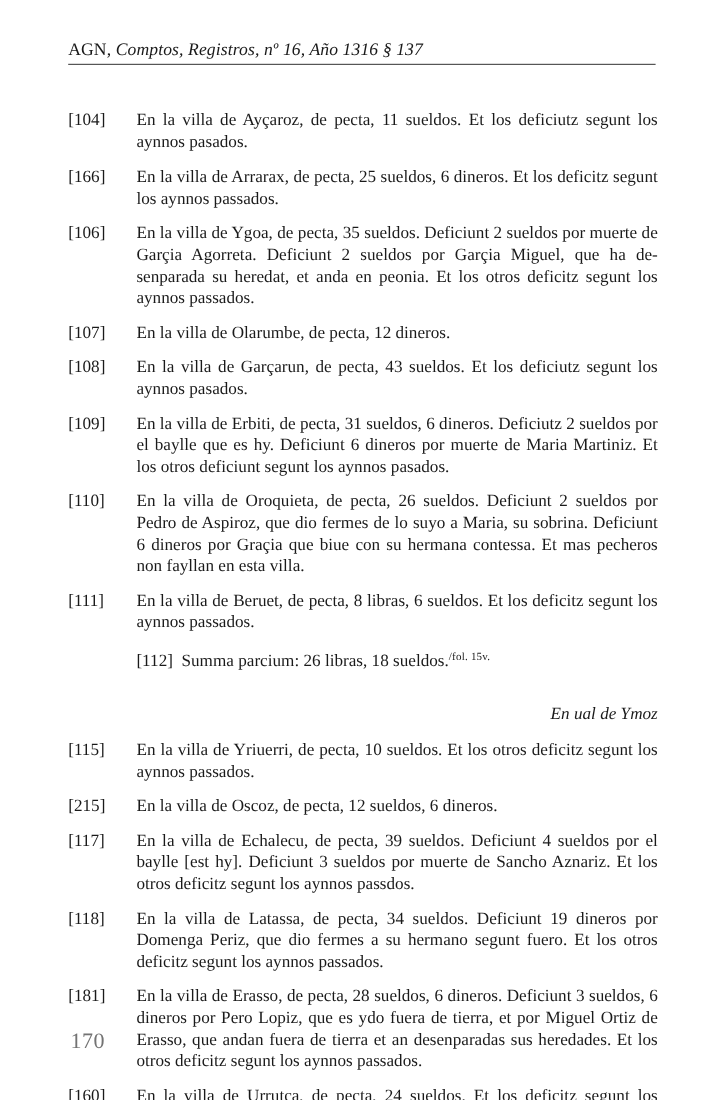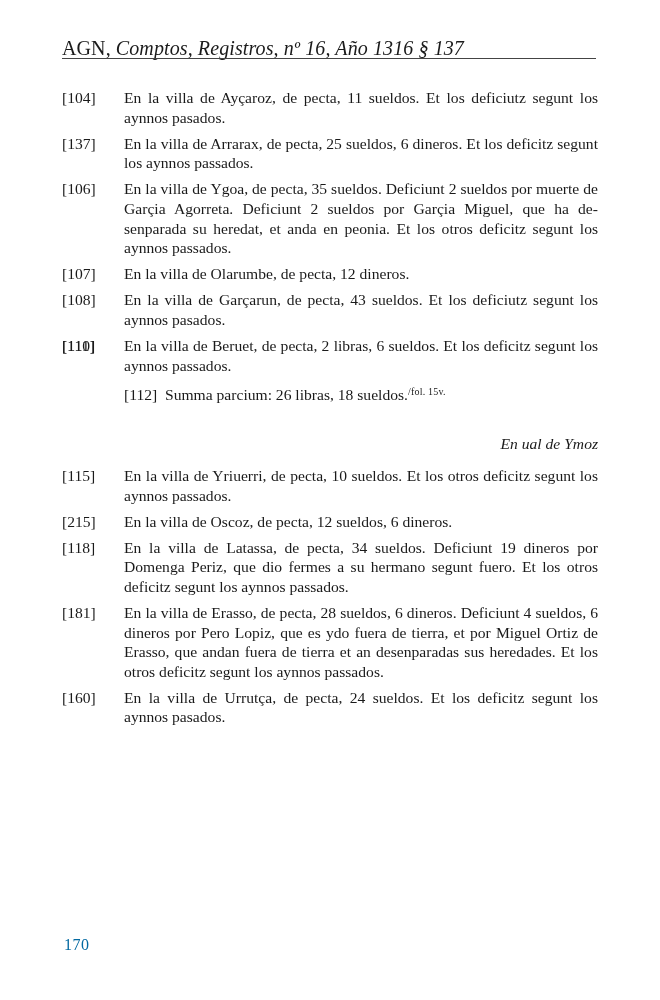--- a/index.html
+++ b/index.html
@@ -3,74 +3,76 @@
 <meta charset="utf-8">
 <style>
   html, body { margin: 0; padding: 0; background: #ffffff; }
   body {
     width: 660px; height: 1000px; position: relative; overflow: hidden;
     font-family: "Liberation Serif", "DejaVu Serif", serif;
     color: #1a1a1a;
   }
   .running-head {
     position: absolute; left: 62px; top: 37px;
-    font-size: 20px; font-style: italic; letter-spacing: 0.1px;
+    font-size: 16px; font-style: italic; letter-spacing: 0.1px;
   }
   .running-head .roman { font-style: normal; }
   .head-rule {
     position: absolute; left: 62px; top: 58px; width: 534px; height: 0;
     border-top: 1.2px solid #444;
   }
   .body {
     position: absolute; left: 62px; top: 88px; width: 536px;
     font-size: 15.6px; line-height: 19.6px;
   }
   .entry {
     position: relative; padding-left: 62px; text-align: justify;
-    margin-bottom: 6.5px; hyphens: manual;
+    margin-bottom: 6.5px; hyphens: manual; margin-top: 12px;
   }
   .entry .num { position: absolute; left: 0; top: 0; }
   .entry.summa { padding-left: 62px; margin-bottom: 0; font-family: Liberation Serif, serif; }
   .summa-line { padding-left: 62px; }
   .fol { font-size: 10px; vertical-align: 5px; letter-spacing: 0.2px; }
   .section-title {
     text-align: right; font-style: italic; margin-top: 30px; margin-bottom: 12px;
     padding-left: 0;
   }
   .page-number {
     position: absolute; left: 64px; top: 936px;
-    font-size: 16px; letter-spacing: 0.5px; color: #0369a1;
+    font-size: 20px; letter-spacing: 0.5px; color: #737373;
   }
 </style>
 </head>
 <body>
 
 <div class="running-head"><span class="roman">AGN,</span><span> Comptos, Registros, nº 16, Año 1316 § 137</span></div>
 <div class="head-rule"></div>
 
 <div class="body">
   <div id="part1">
       <div class="entry"><span class="num">[104]</span><span>En la villa de Ayçaroz, de pecta, 11 sueldos. Et los deficiutz segunt los aynnos pasados.</span></div>
-      <div class="entry"><span class="num">[137]</span><span>En la villa de Arrarax, de pecta, 25 sueldos, 6 dineros. Et los deficitz se­gunt los aynnos passados.</span></div>
+      <div class="entry"><span class="num">[166]</span><span>En la villa de Arrarax, de pecta, 25 sueldos, 6 dineros. Et los deficitz se­gunt los aynnos passados.</span></div>
       <div class="entry"><span class="num">[106]</span><span>En la villa de Ygoa, de pecta, 35 sueldos. Deficiunt 2 sueldos por muer­te de Garçia Agorreta. Deficiunt 2 sueldos por Garçia Miguel, que ha de­senparada su heredat, et anda en peonia. Et los otros deficitz segunt los aynnos passados.</span></div>
       <div class="entry"><span class="num">[107]</span><span>En la villa de Olarumbe, de pecta, 12 dineros.</span></div>
       <div class="entry"><span class="num">[108]</span><span>En la villa de Garçarun, de pecta, 43 sueldos. Et los deficiutz segunt los aynnos pasados.</span></div>
-      <div class="entry"><span class="num">[110]</span></div>
-      <div class="entry"><span class="num">[111]</span><span>En la villa de Beruet, de pecta, 2 libras, 6 sueldos. Et los deficitz segunt los aynnos passados.</span></div>
+      <div class="entry"><span class="num">[109]</span><span>En la villa de Erbiti, de pecta, 31 sueldos, 6 dineros. Deficiutz 2 sueldos por el baylle que es hy. Deficiunt 6 dineros por muerte de Maria Marti­niz. Et los otros deficiunt segunt los aynnos pasados.</span></div>
+      <div class="entry"><span class="num">[110]</span><span>En la villa de Oroquieta, de pecta, 26 sueldos. Deficiunt 2 sueldos por Pedro de Aspiroz, que dio fermes de lo suyo a Maria, su sobrina. Defi­ciunt 6 dineros por Graçia que biue con su hermana contessa. Et mas pecheros non fayllan en esta villa.</span></div>
+      <div class="entry"><span class="num">[111]</span><span>En la villa de Beruet, de pecta, 8 libras, 6 sueldos. Et los deficitz segunt los aynnos passados.</span></div>
     </div>
 
   <div class="summa-line entry summa">
     <span>[112]</span>&nbsp;
     <span>Summa parcium: 26 libras, 18 sueldos.</span><span class="fol">/fol. 15v.</span>
   </div>
 
   <div class="section-title">En ual de Ymoz</div>
 
   <div id="part2">
       <div class="entry"><span class="num">[115]</span><span>En la villa de Yriuerri, de pecta, 10 sueldos. Et los otros deficitz segunt los aynnos passados.</span></div>
       <div class="entry"><span class="num">[215]</span><span>En la villa de Oscoz, de pecta, 12 sueldos, 6 dineros.</span></div>
+      <div class="entry"><span class="num">[117]</span><span>En la villa de Echalecu, de pecta, 39 sueldos. Deficiunt 4 sueldos por el baylle [est hy]. Deficiunt 3 sueldos por muerte de Sancho Aznariz. Et los otros deficitz segunt los aynnos passdos.</span></div>
       <div class="entry"><span class="num">[118]</span><span>En la villa de Latassa, de pecta, 34 sueldos. Deficiunt 19 dineros por Domenga Periz, que dio fermes a su hermano segunt fuero. Et los otros deficitz segunt los aynnos passados.</span></div>
-      <div class="entry"><span class="num">[181]</span><span>En la villa de Erasso, de pecta, 28 sueldos, 6 dineros. Deficiunt 4 suel­dos, 6 dineros por Pero Lopiz, que es ydo fuera de tierra, et por Miguel Ortiz de Erasso, que andan fuera de tierra et an desenparadas sus here­dades. Et los otros deficitz segunt los aynnos passados.</span></div>
+      <div class="entry"><span class="num">[181]</span><span>En la villa de Erasso, de pecta, 28 sueldos, 6 dineros. Deficiunt 3 suel­dos, 6 dineros por Pero Lopiz, que es ydo fuera de tierra, et por Miguel Ortiz de Erasso, que andan fuera de tierra et an desenparadas sus here­dades. Et los otros deficitz segunt los aynnos passados.</span></div>
       <div class="entry"><span class="num">[160]</span><span>En la villa de Urrutça, de pecta, 24 sueldos. Et los deficitz segunt los aynnos pasados.</span></div>
     </div>
 </div>
 
 <div class="page-number">170</div>
 
 </body></html>

